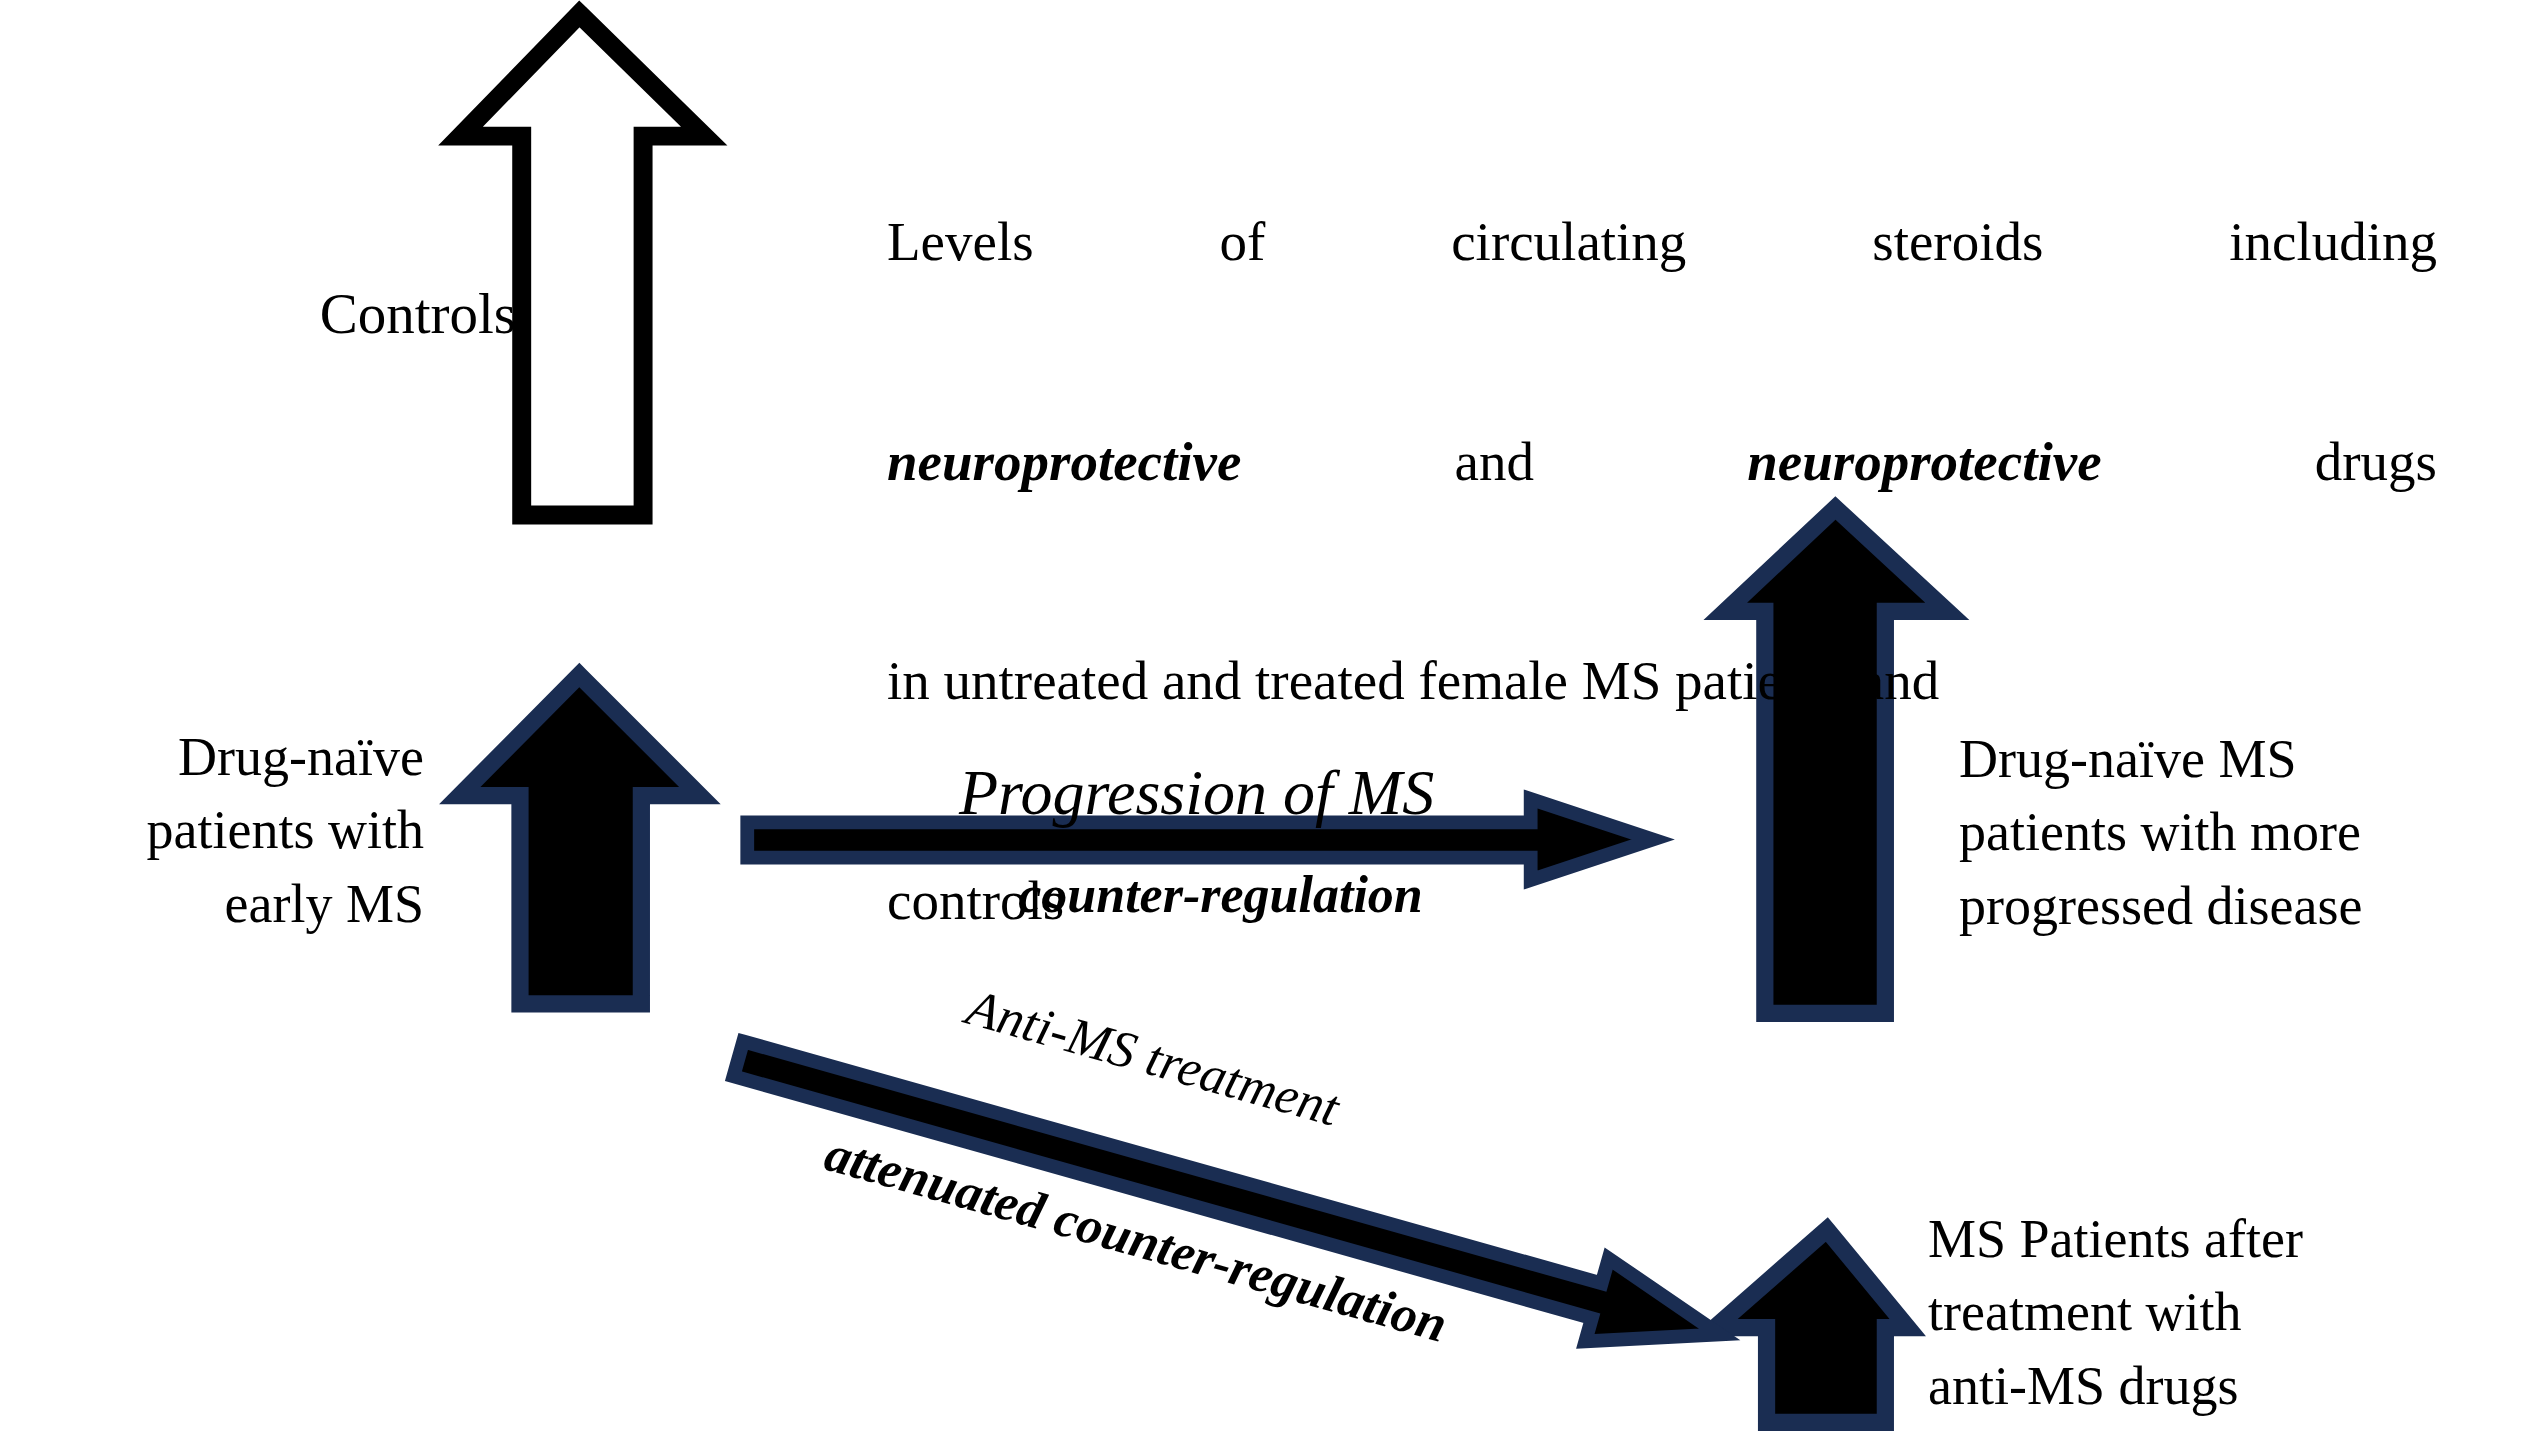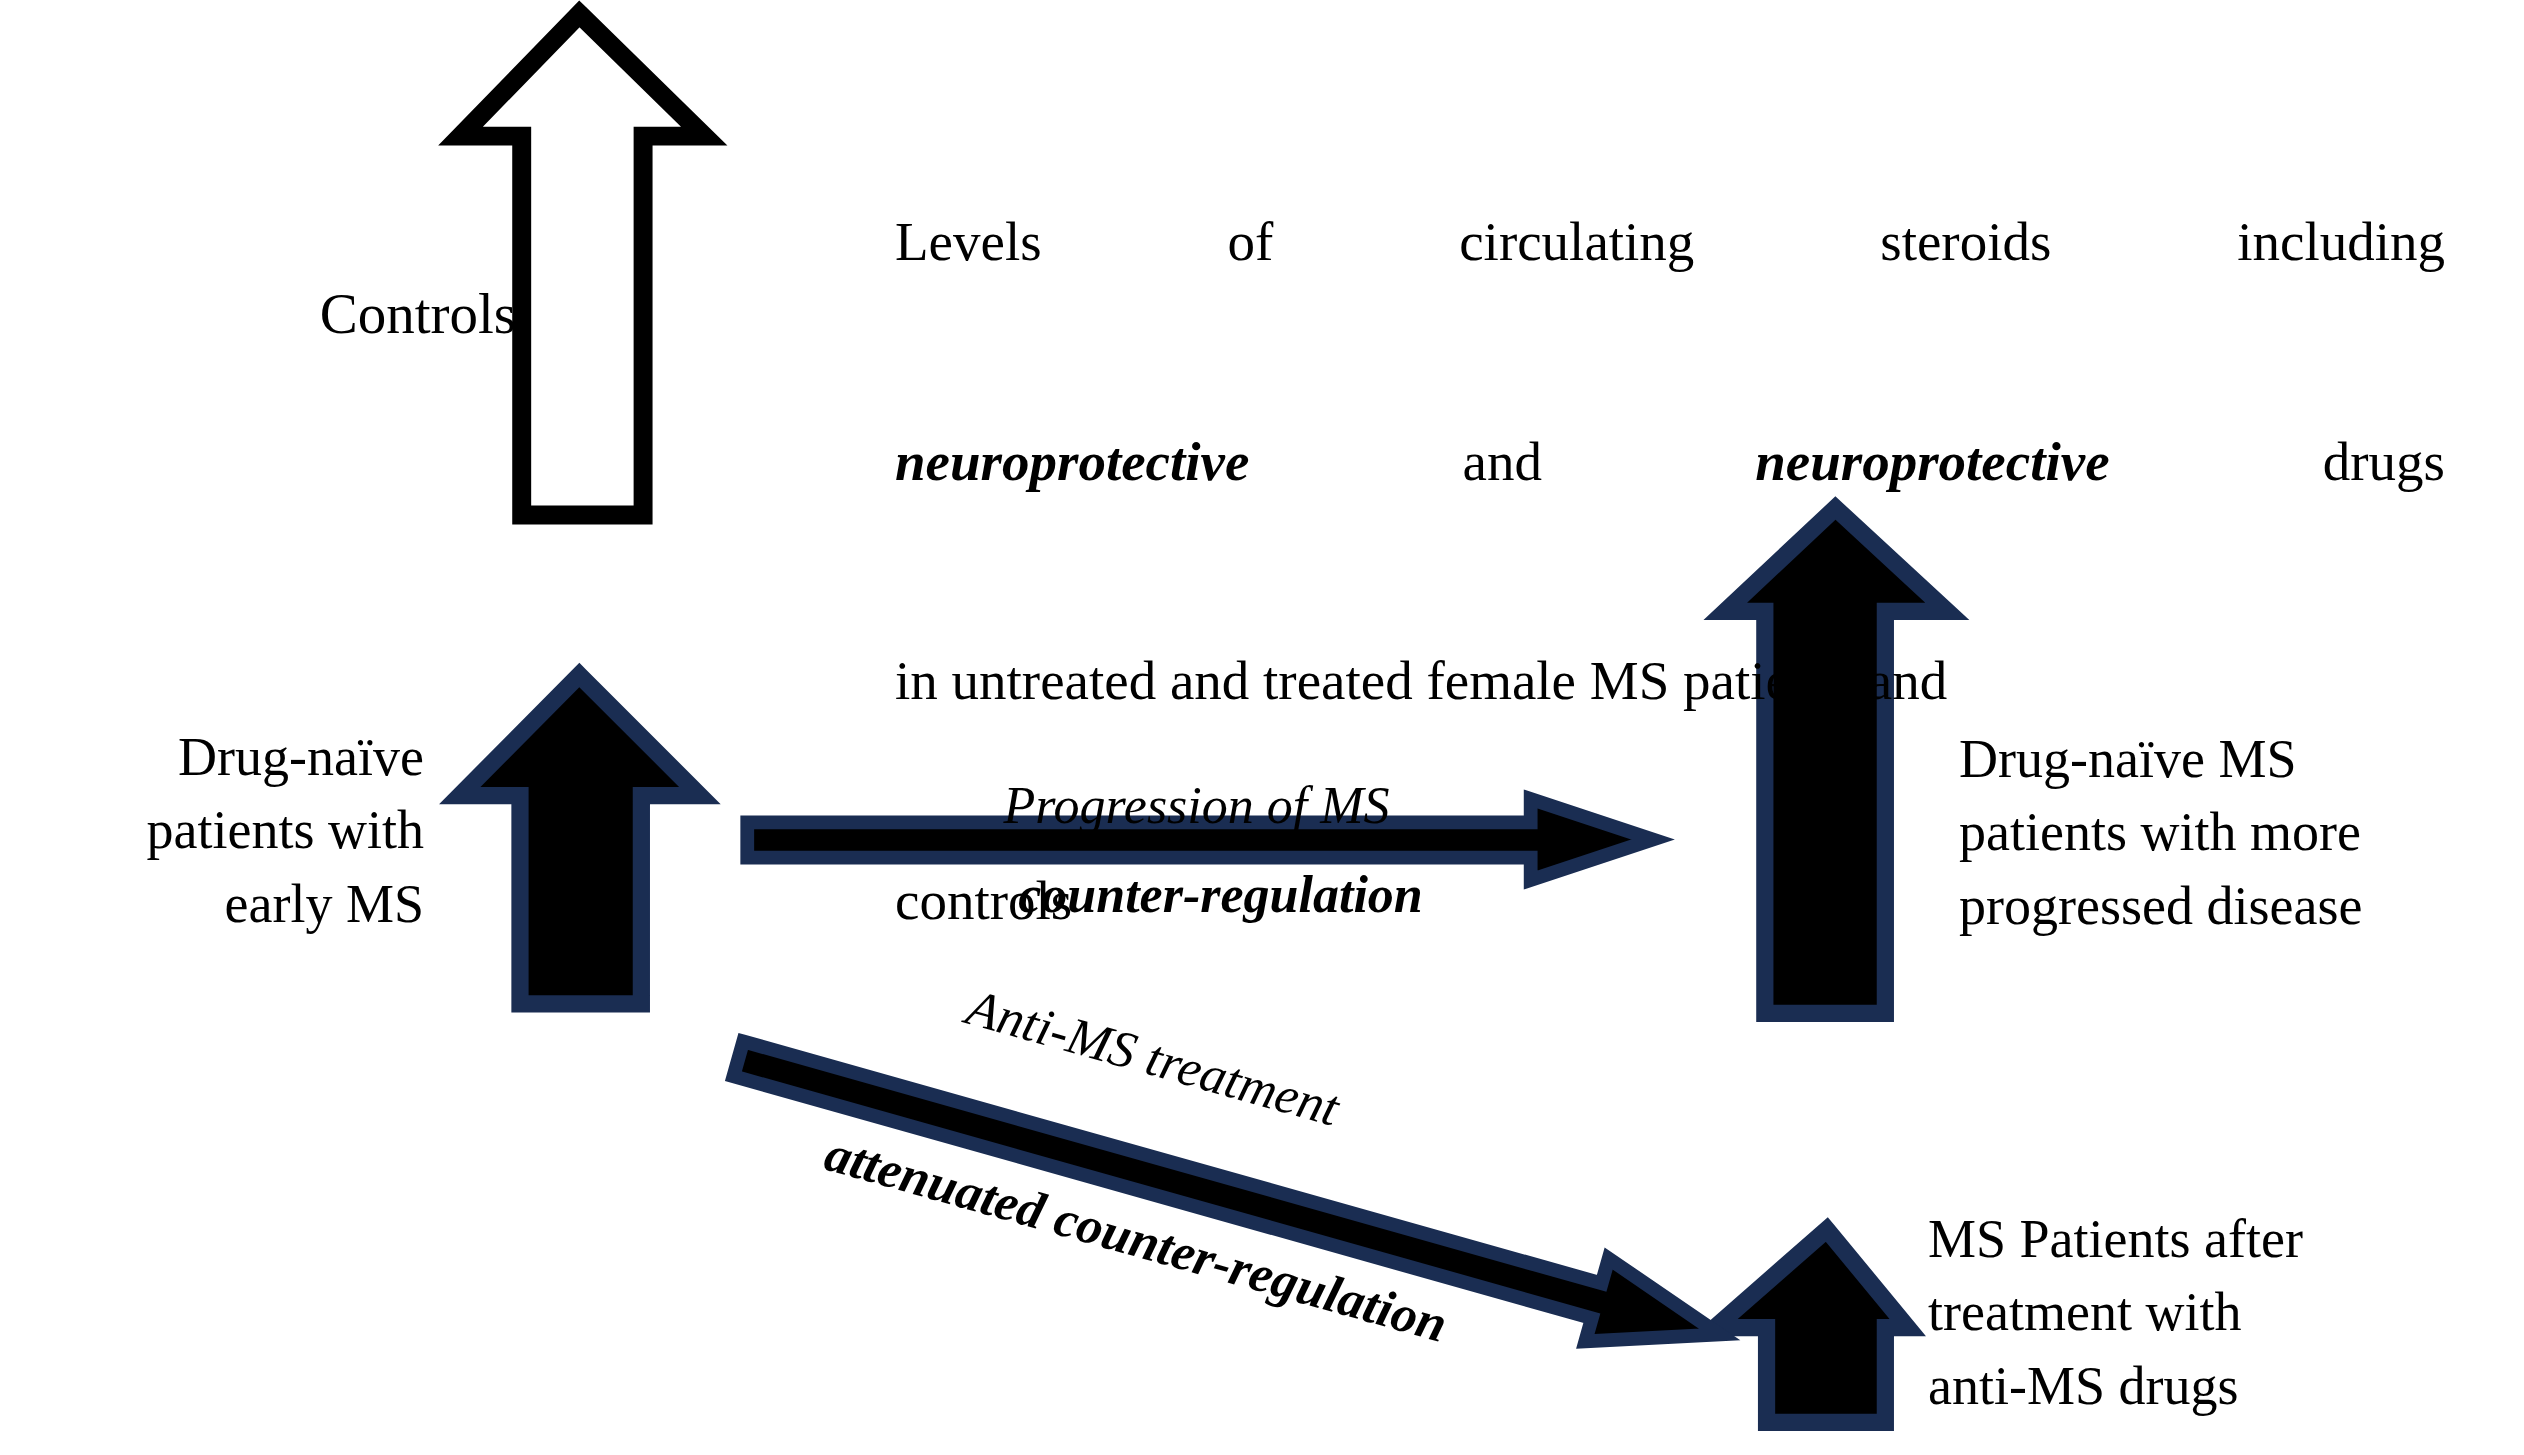--- a/index.html
+++ b/index.html
@@ -24,21 +24,20 @@
   }
 
   
   #caption {
     left: 887px;
     top: 59px;
     width: 1550px;
     font-size: 55px;
     line-height: 1.33;
     text-align: justify;
-    margin-left: 8px;
   }
   #caption .ln {
     display: block;
   }
   #caption .just {
     text-align: justify;
     text-align-last: justify;
   }
   #caption b { font-weight: 700; font-style: italic; }
 
@@ -79,24 +78,23 @@
     font-size: 54px;
     line-height: 1.36;
     text-align: left;
   }
 
   
   #prog-top {
     left: 809px;
     top: 751px;
     width: 775px;
-    font-size: 52px;
+    font-size: 64px;
     font-style: italic;
     text-align: center;
-    margin-top: 21px;
   }
   #prog-bottom {
     left: 833px;
     top: 861px;
     width: 775px;
     font-size: 52px;
     font-style: italic;
     font-weight: 700;
     text-align: center;
   }

